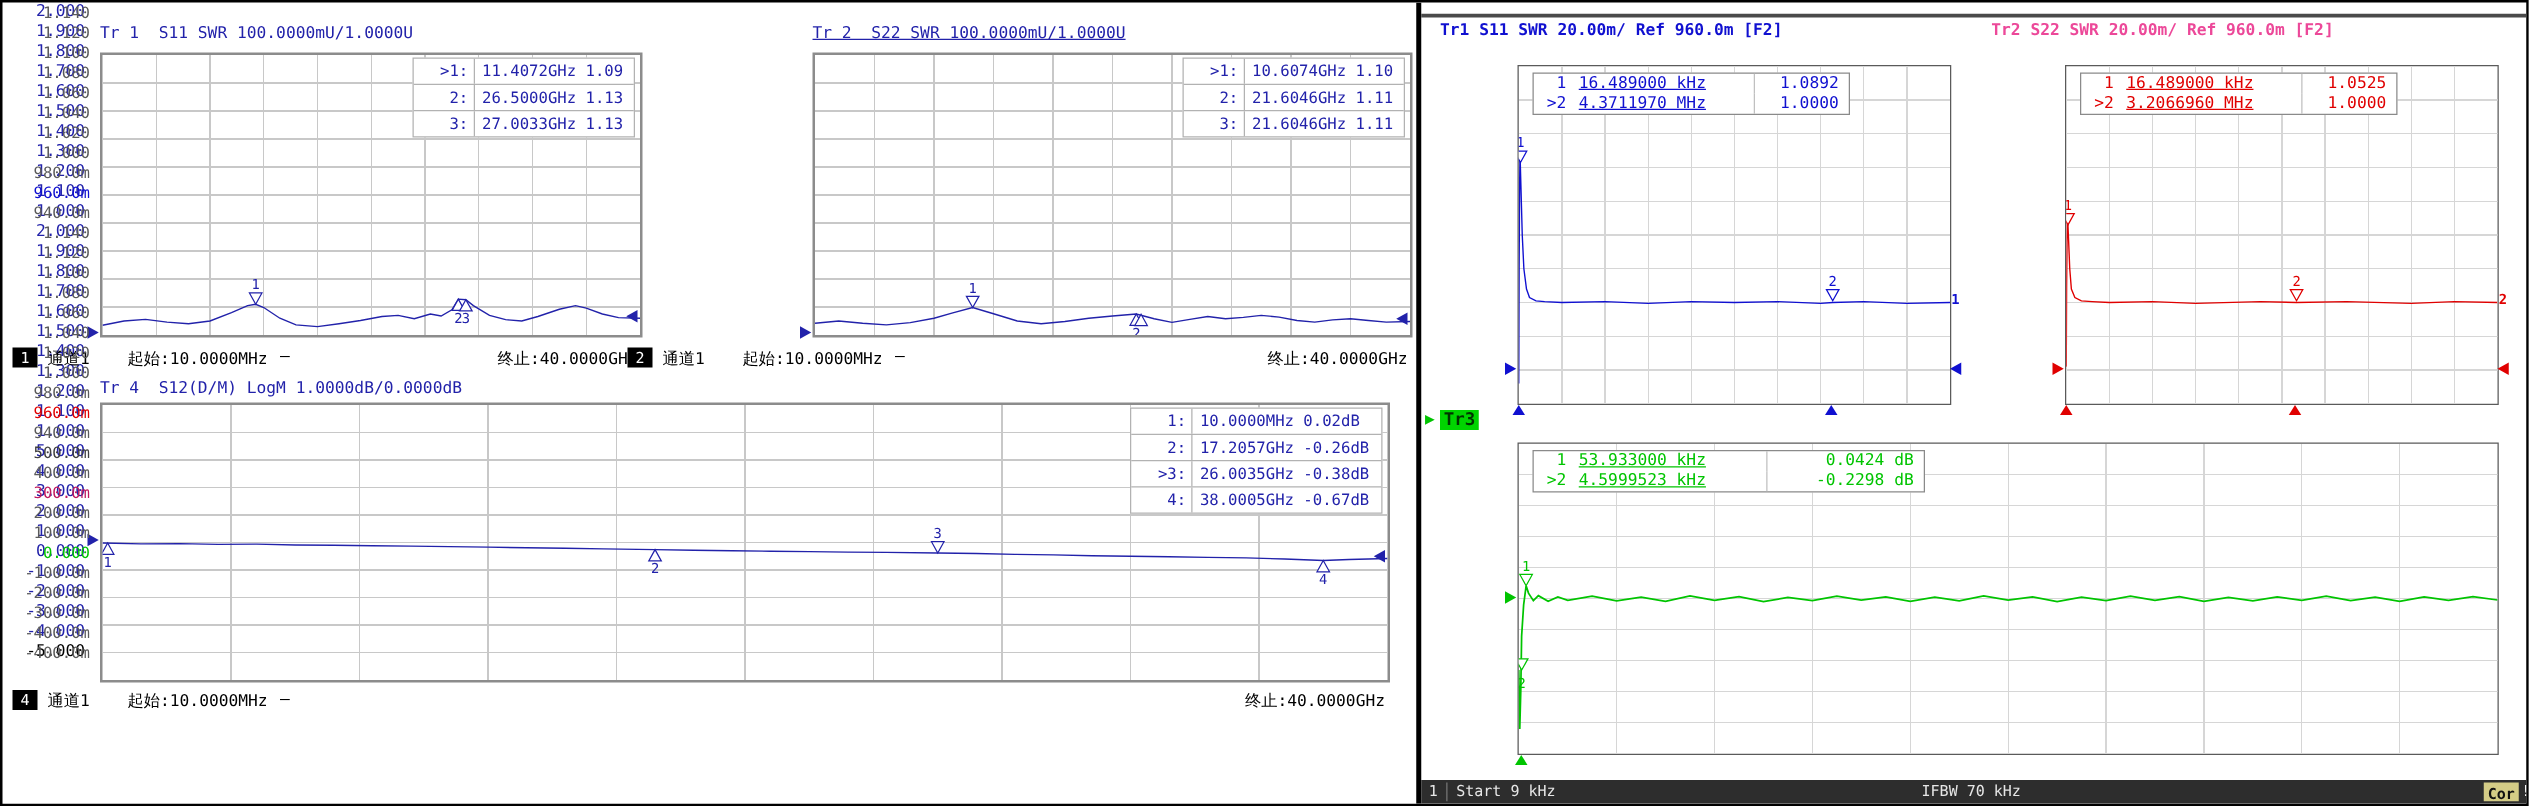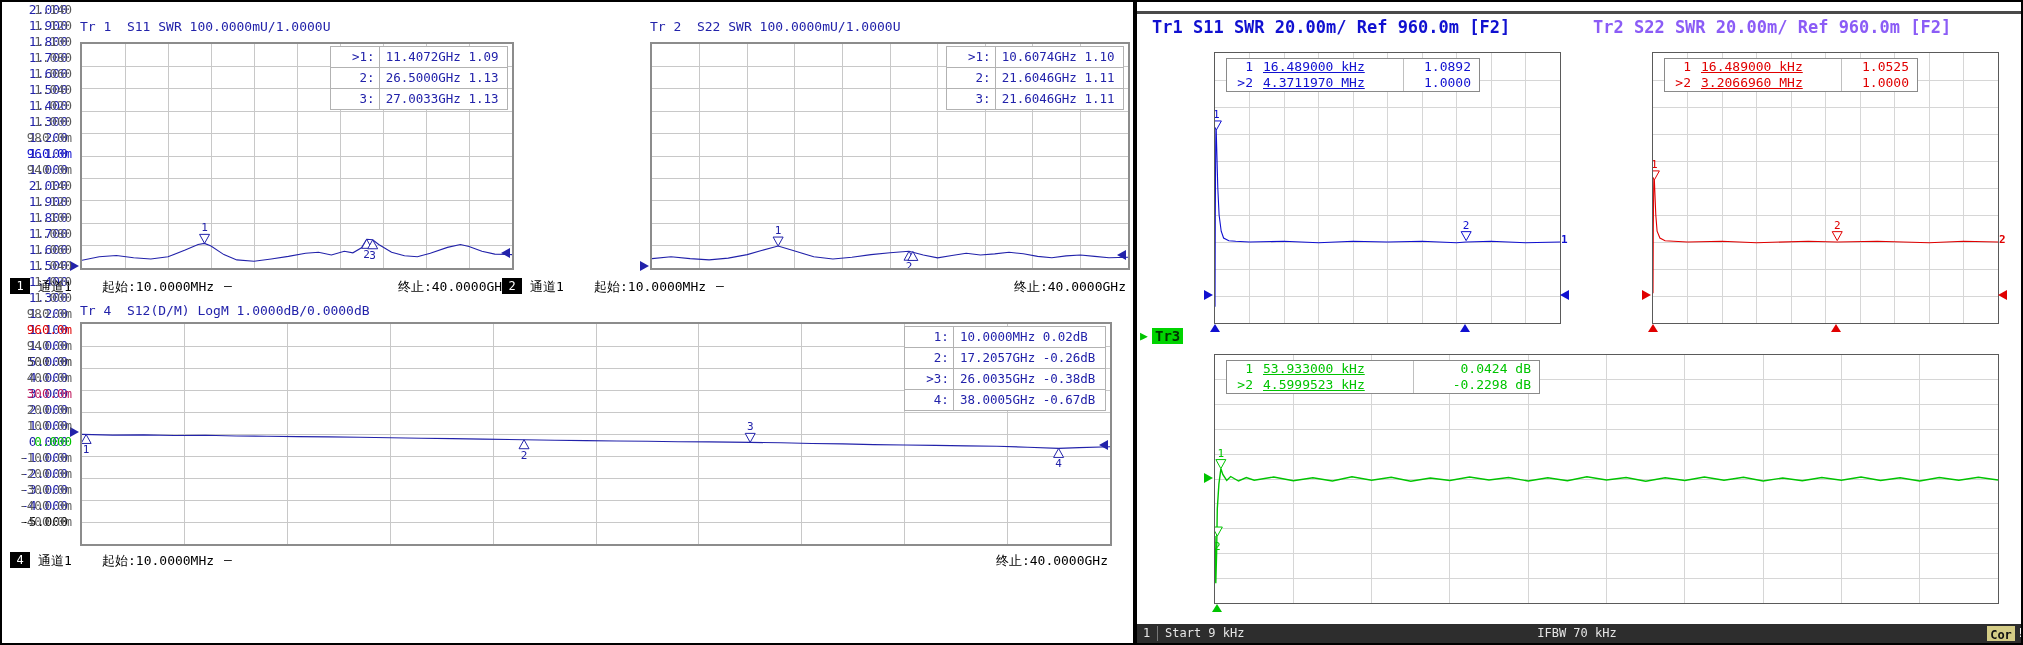--- a/index.html
+++ b/index.html
@@ -2,21 +2,21 @@
 <html><head>
 <meta charset="utf-8">
 <style>
   html,body{margin:0;padding:0;background:#9a9a9a;}
   #root{position:relative;width:2023px;height:645px;background:#fff;border:2px solid #000;
         box-sizing:border-box;font-family:"DejaVu Sans Mono","Liberation Mono",monospace;overflow:hidden;}
   .abs{position:absolute;}
   #divider{left:1131px;top:0;width:4px;height:641px;background:#000;}
   #rtopline{left:1135px;top:9px;width:884px;height:3px;background:#4a4a4a;}
   .ltitle{font-size:13px;color:#2222aa;white-space:pre;}
-  .rtitle{font-size:17px;font-weight:bold;white-space:pre;}
+  .rtitle{font-size:13px;font-weight:bold;white-space:pre;}
   .plot{background:#fff;}
   .plot svg{display:block;}
   .lplot{border:2px solid #8c8c8c;}
   .rplot{border:1px solid #5a5a5a;}
   .badge{width:20px;height:16px;background:#000;color:#fff;font-size:12px;
          text-align:center;line-height:16px;}
   .chtxt{font-size:13px;color:#000;white-space:pre;}
   .tick{font-size:13px;text-align:right;height:16px;line-height:16px;white-space:pre;}
   .rtick{font-size:12.5px;}
   .mtable{background:#fff;border:1px solid #b2b2b2;color:#2222aa;font-size:12.5px;}
@@ -41,21 +41,21 @@
   .endnum{position:absolute;font-size:11px;font-weight:bold;}
 </style>
 </head>
 <body>
 
 <div id="root">
 
   <div class="abs" style="left:0;top:0;width:1131px;height:641px;" id="screen-left">
 
     <div class="abs ltitle" style="left:78px;top:17px;">Tr 1  S11 SWR 100.0000mU/1.0000U</div>
-    <div class="abs ltitle" style="left:648px;top:17px;">Tr 2  S22 SWR 100.0000mU/1.0000U</div>
+    <div class="abs ltitle" style="left:648px;top:17px;text-decoration:underline;">Tr 2  S22 SWR 100.0000mU/1.0000U</div>
     <div class="abs ltitle" style="left:78px;top:301px;">Tr 4  S12(D/M) LogM 1.0000dB/0.0000dB</div>
 
     <div class="abs plot lplot" id="plot-a" style="left:78px;top:40px;width:430px;height:224px;">
         <svg width="430" height="224" viewBox="0 0 430 224">
           <line x1="43" y1="0" x2="43" y2="224" stroke="#c8c8c8" stroke-width="1" shape-rendering="crispEdges"></line>
           <line x1="86" y1="0" x2="86" y2="224" stroke="#c8c8c8" stroke-width="1" shape-rendering="crispEdges"></line>
           <line x1="129" y1="0" x2="129" y2="224" stroke="#c8c8c8" stroke-width="1" shape-rendering="crispEdges"></line>
           <line x1="172" y1="0" x2="172" y2="224" stroke="#c8c8c8" stroke-width="1" shape-rendering="crispEdges"></line>
           <line x1="215" y1="0" x2="215" y2="224" stroke="#c8c8c8" stroke-width="1" shape-rendering="crispEdges"></line>
           <line x1="258" y1="0" x2="258" y2="224" stroke="#c8c8c8" stroke-width="1" shape-rendering="crispEdges"></line>
@@ -245,21 +245,21 @@
       <div class="tri" style="left: 1097px; top: 437.76px; border-top: 5px solid transparent; border-bottom: 5px solid transparent; border-right: 9px solid rgb(34, 34, 170);"></div>
     </div>
 
   <div class="abs" id="divider"></div>
 
   <div class="abs" style="left:0;top:0;width:2019px;height:641px;" id="screen-right">
 
     <div class="abs" id="rtopline"></div>
 
     <div class="abs rtitle" style="left:1150px;top:15px;color:#1010d0;">Tr1 S11 SWR 20.00m/ Ref 960.0m [F2]</div>
-    <div class="abs rtitle" style="left:1591px;top:15px;color:#8b5cf6;">Tr2 S22 SWR 20.00m/ Ref 960.0m [F2]</div>
+    <div class="abs rtitle" style="left:1591px;top:15px;color:#ec4899;">Tr2 S22 SWR 20.00m/ Ref 960.0m [F2]</div>
 
     <span class="abs ptr" style="left:1138px;top:326px;color:#00c400;">▶</span>
     <span class="abs tr3badge" style="left:1150px;top:326px;">Tr3</span>
 
     <div class="abs plot rplot" id="plot-r1" style="left:1212px;top:50px;width:345px;height:270px;">
         <svg width="345" height="270" viewBox="0 0 345 270">
           <line x1="34.5" y1="0" x2="34.5" y2="270" stroke="#d6d6d6" stroke-width="1" shape-rendering="crispEdges"></line>
           <line x1="69" y1="0" x2="69" y2="270" stroke="#d6d6d6" stroke-width="1" shape-rendering="crispEdges"></line>
           <line x1="103.5" y1="0" x2="103.5" y2="270" stroke="#d6d6d6" stroke-width="1" shape-rendering="crispEdges"></line>
           <line x1="138" y1="0" x2="138" y2="270" stroke="#d6d6d6" stroke-width="1" shape-rendering="crispEdges"></line>

